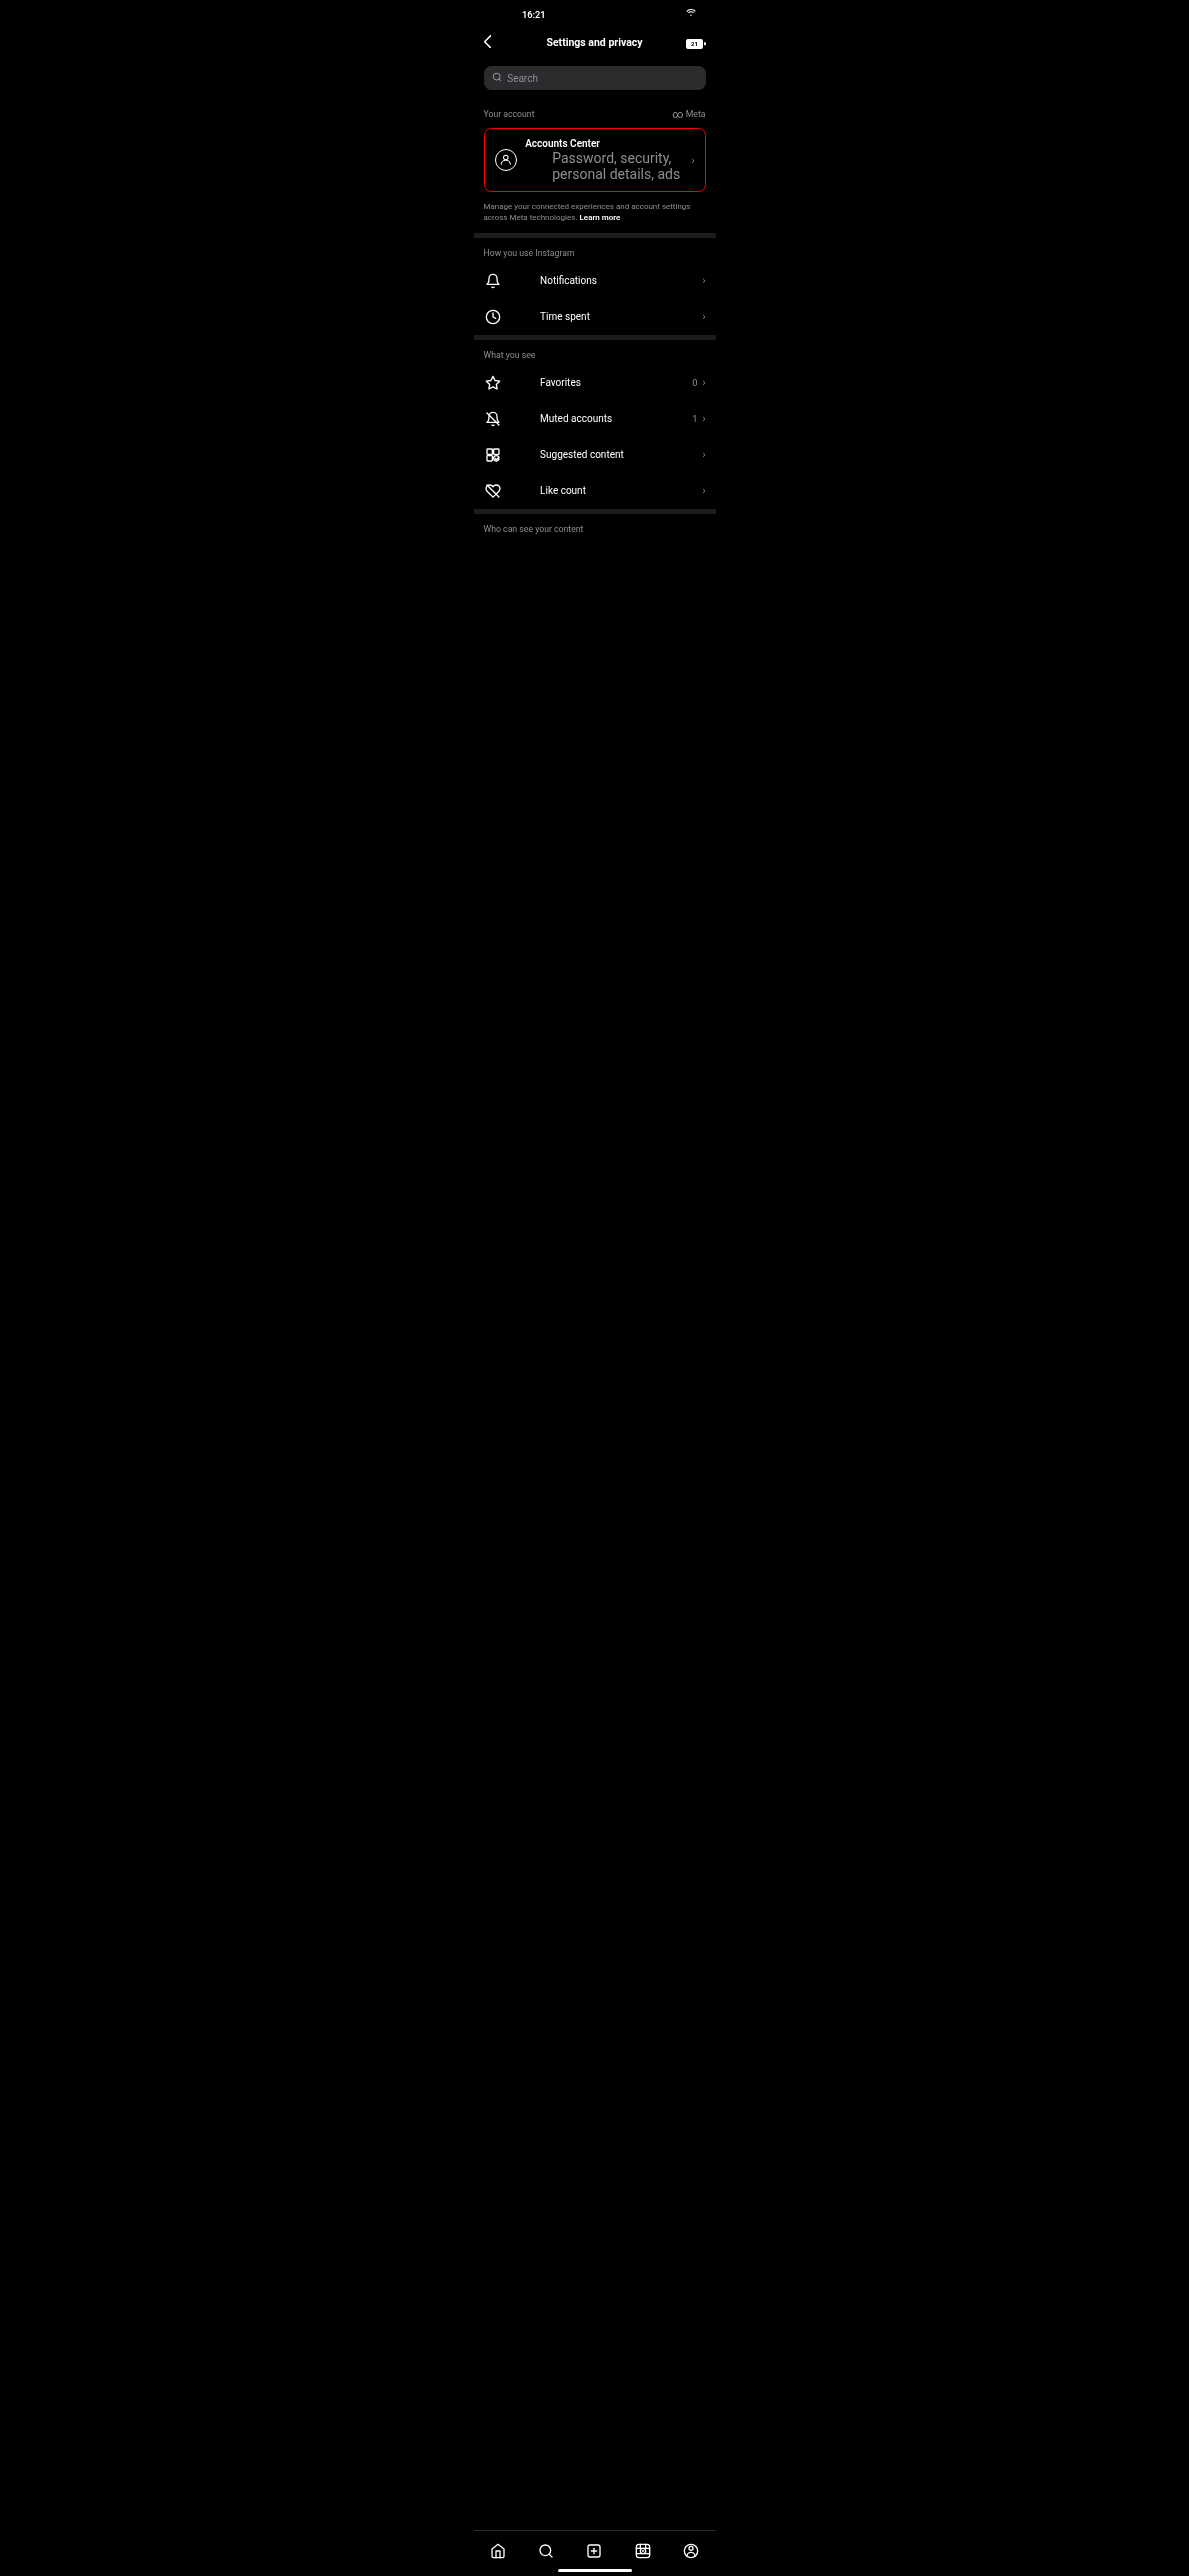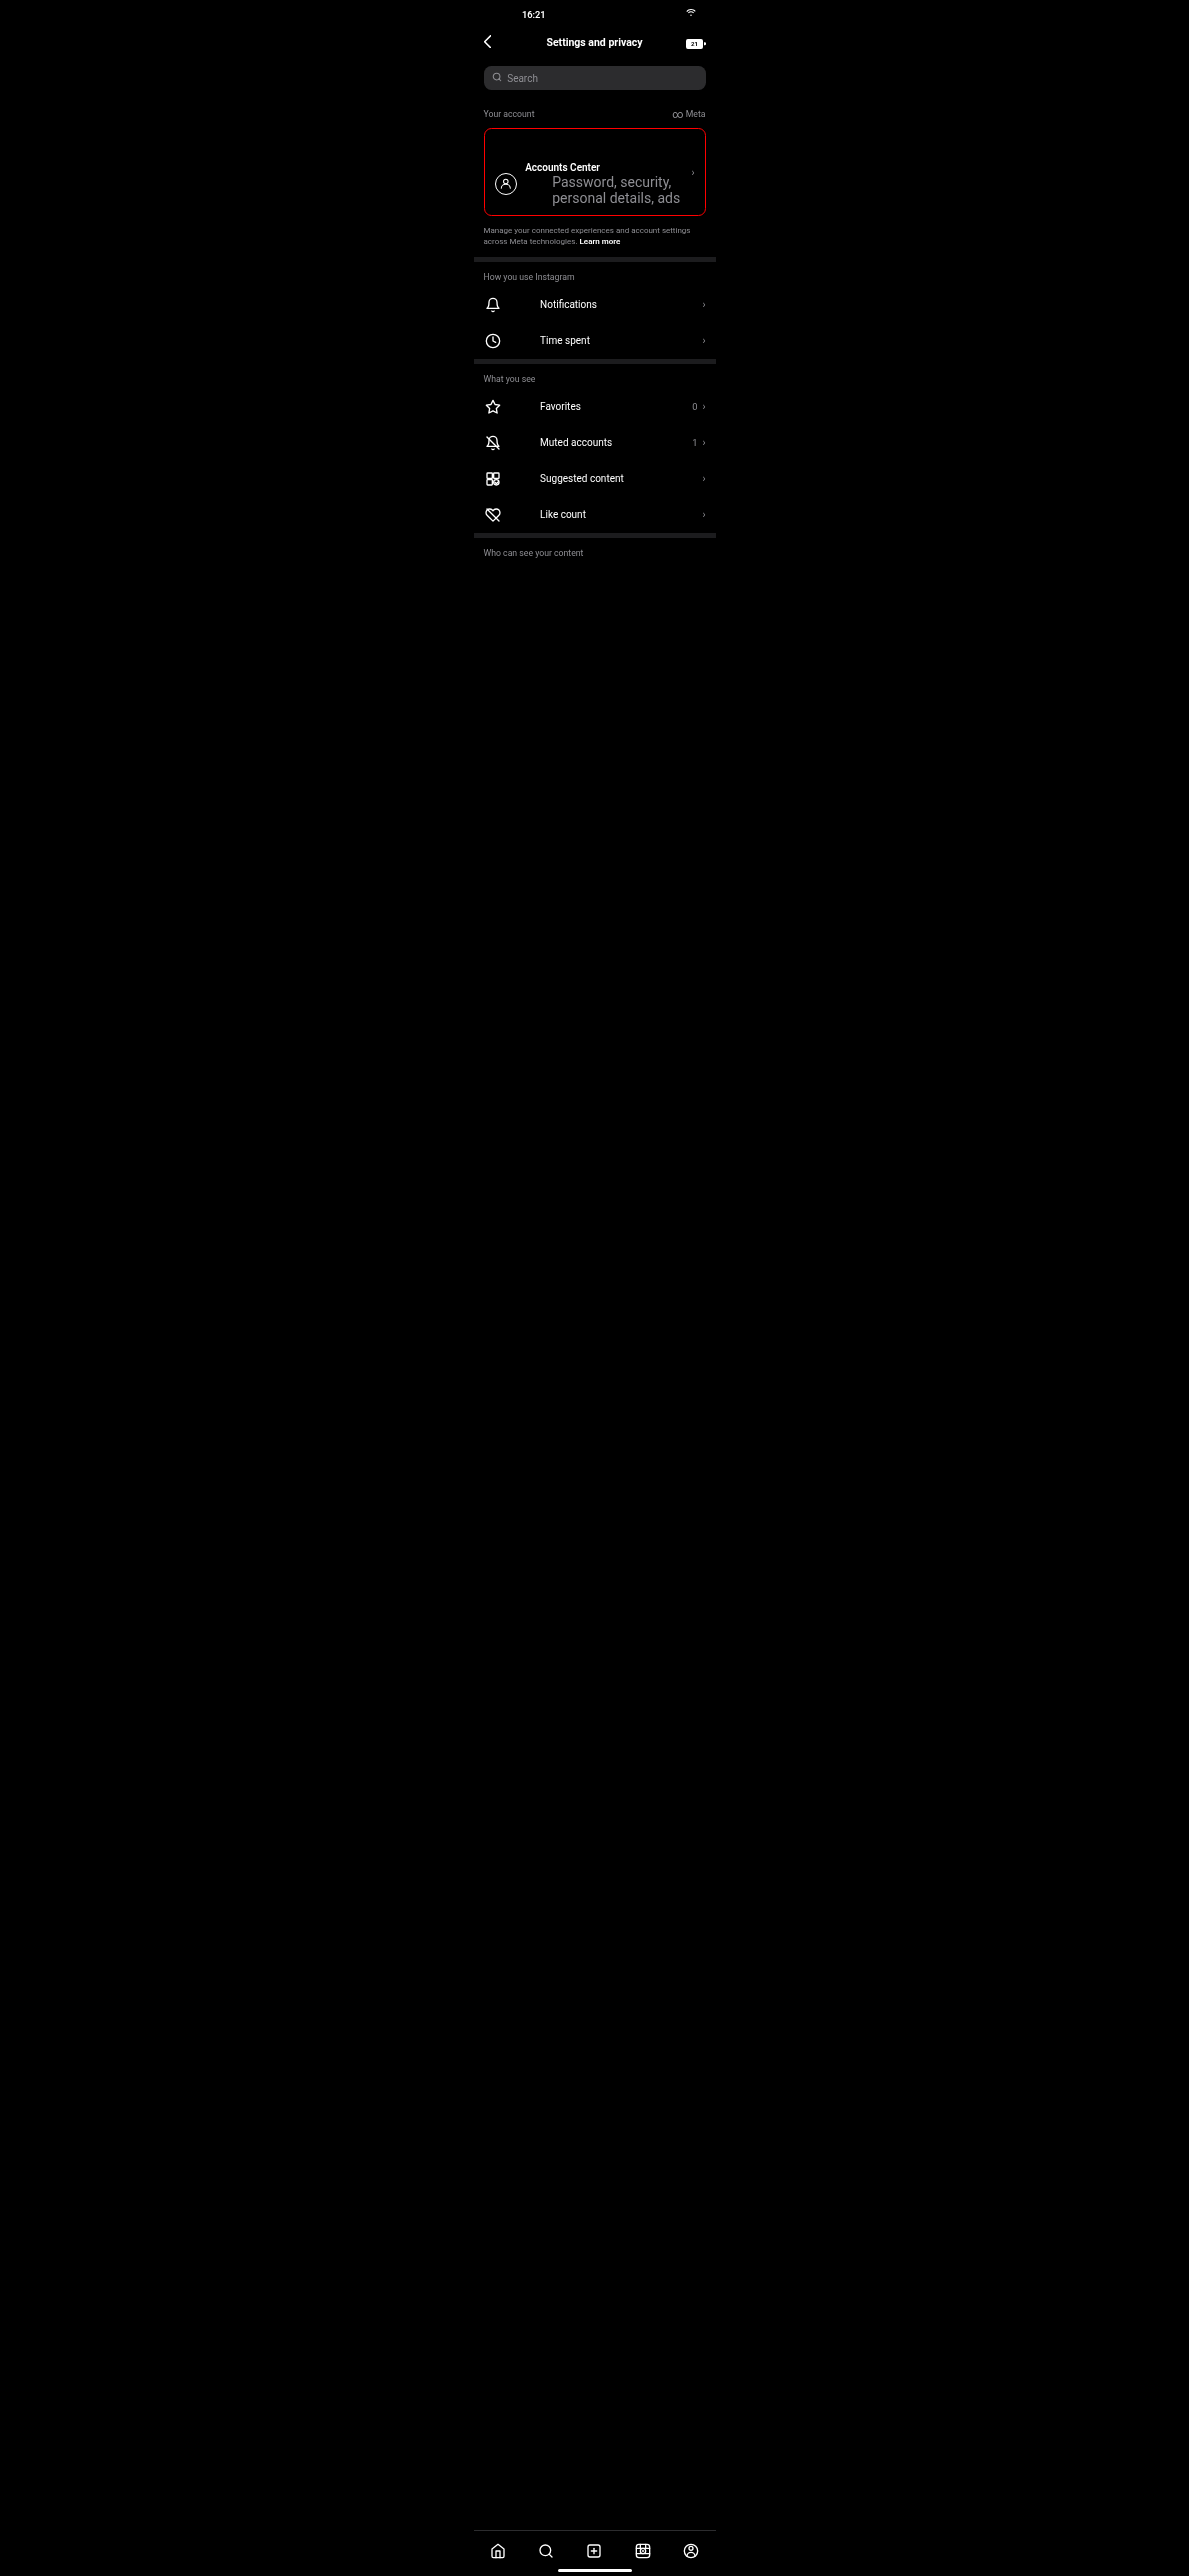--- a/index.html
+++ b/index.html
@@ -175,21 +175,20 @@
       align-items: center;
       justify-content: space-between;
       cursor: pointer;
       background: transparent;
     }
 
     .accounts-center-left {
       display: flex;
       align-items: center;
       gap: 8.7px;
-      margin-top: 24px;
     }
 
     .accounts-center-icon {
       width: 22px;
       height: 22px;
       border-radius: 50%;
       border: 1.2px solid #ffffff;
       display: flex;
       align-items: center;
       justify-content: center;

